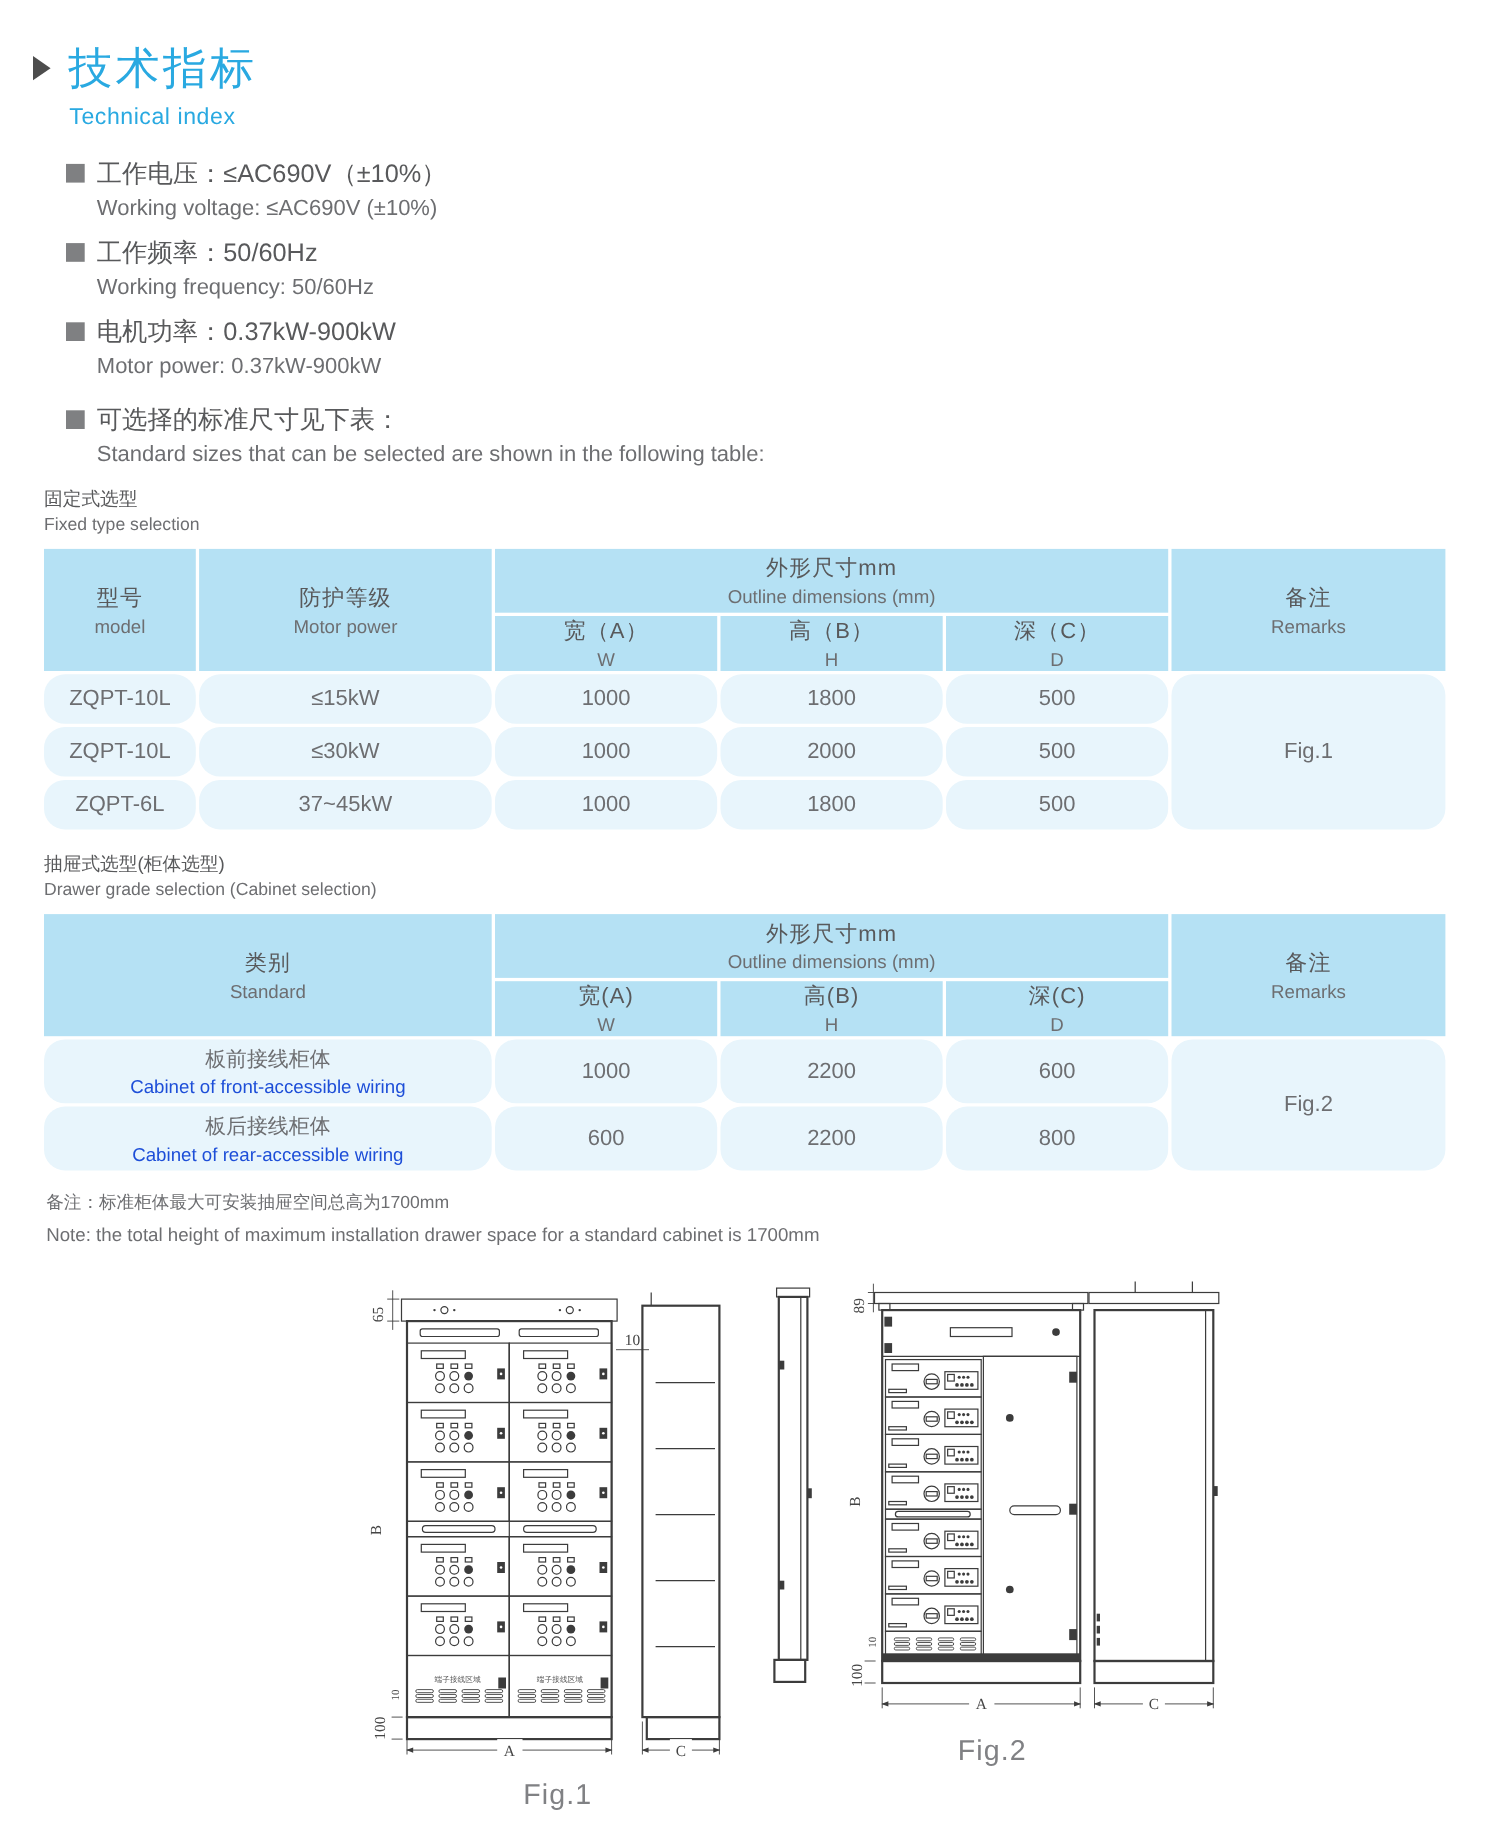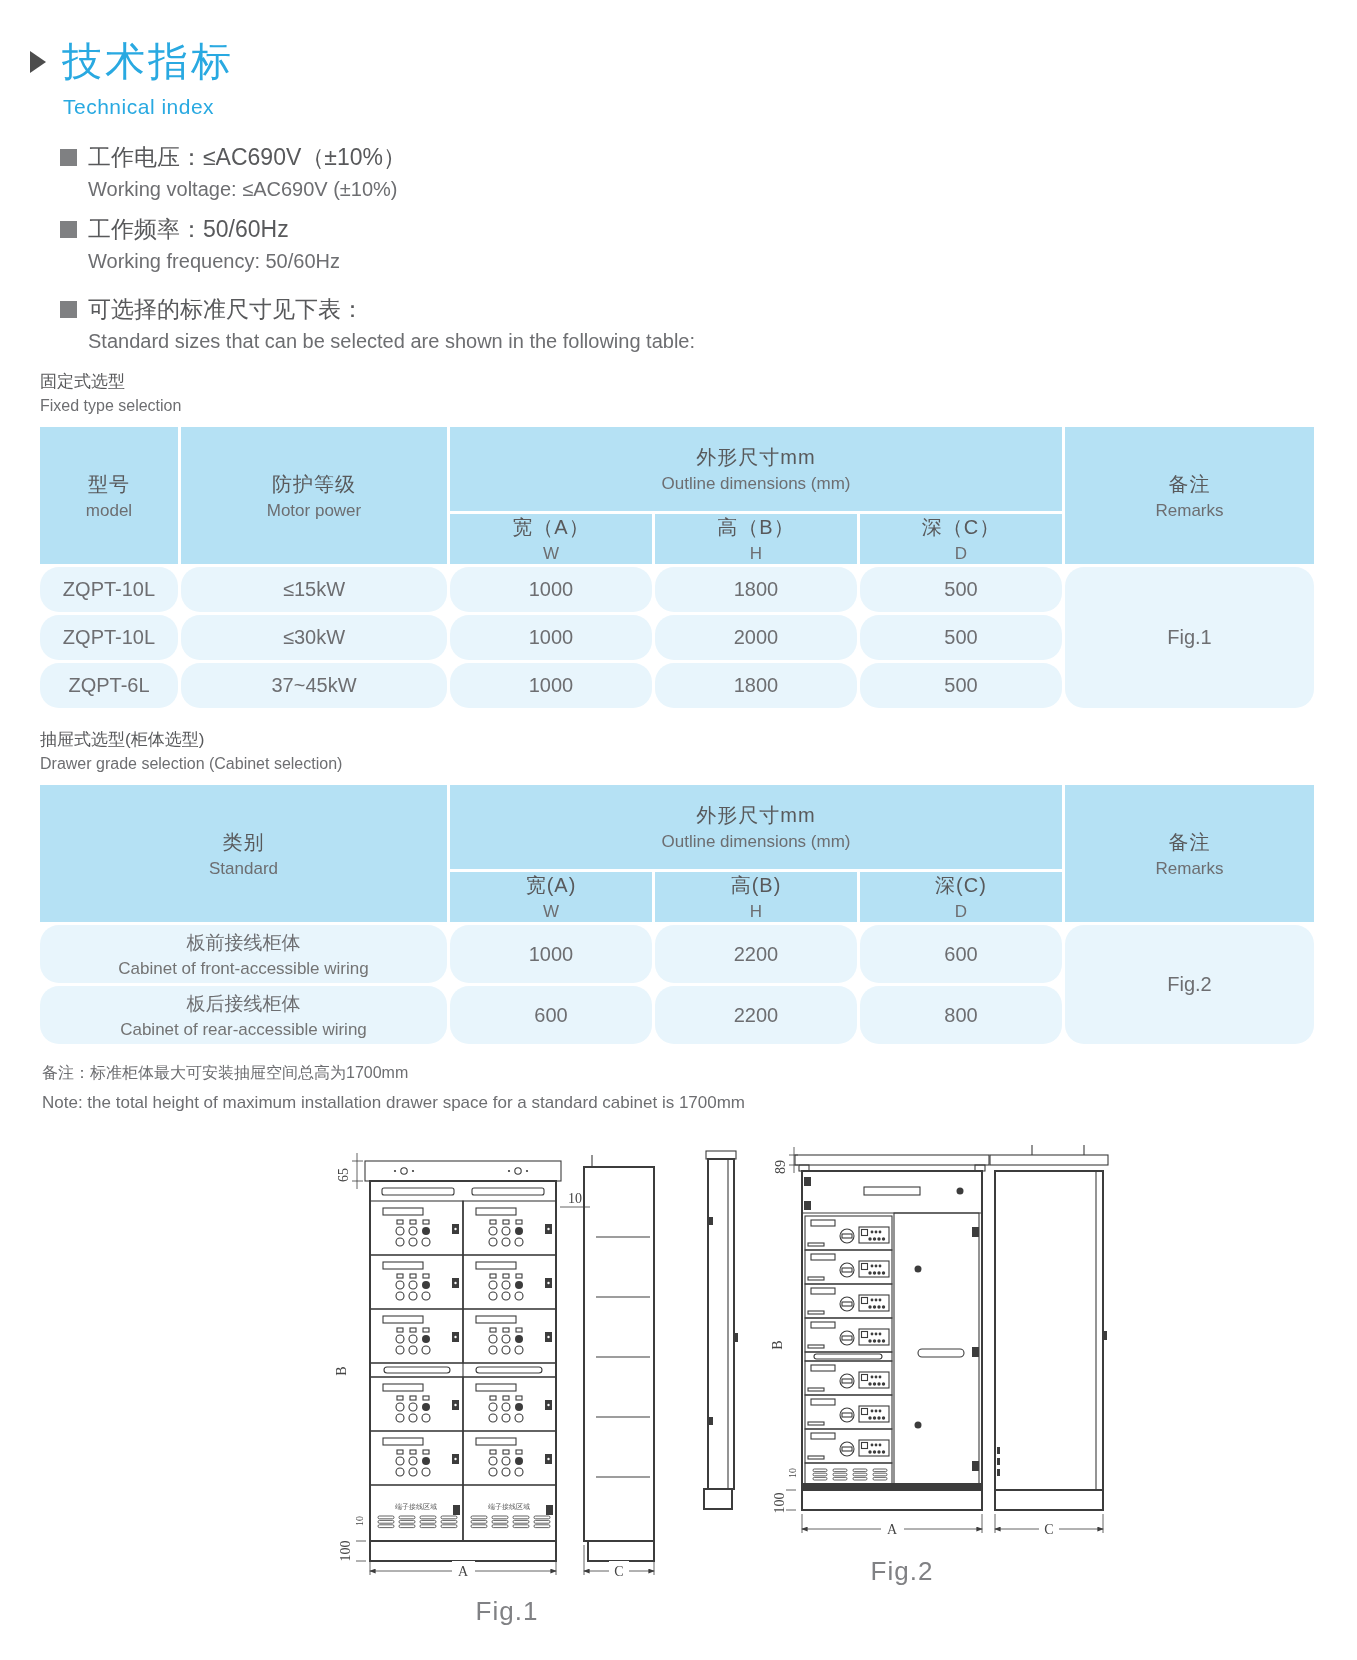--- a/index.html
+++ b/index.html
@@ -29,28 +29,28 @@
   .spec-en{font-size:20px;color:var(--text-mid);margin:7px 0 0 28px;}
   .sizes-note{margin:8px 0 0 60px;}
   
   .section-label{margin:20px 0 0 40px;line-height:1;}
   .section-zh{font-size:17px;color:var(--text-dark);}
   .section-en{font-size:16px;color:var(--text-mid);margin-top:8px;}
   
   table.spec-table{width:1280px;margin:10px 0 0 37px;border-collapse:separate;border-spacing:3px;table-layout:fixed;}
   table.spec-table th, table.spec-table td{text-align:center;vertical-align:middle;font-weight:normal;padding:0;}
   table.spec-table thead th{background:var(--header-bg);color:var(--text-dark);}
-  tr.hr1 th{height:84px;}
+  tr.hr1 th{height:58px;}
   tr.hr2 th{height:48px;}
   .th-zh{font-size:20px;letter-spacing:1px;}
   .th-en{font-size:17px;color:var(--text-mid);margin-top:3px;}
   table.spec-table tbody td{background:var(--row-bg);font-size:20px;color:var(--text-mid);height:45px;border-radius:19px;}
   table.drawer tbody td{height:58px;}
   .td-zh{font-size:19px;color:var(--text-mid);}
-  .td-en{font-size:17px;color:#737373;margin-top:3px;}
+  .td-en{font-size:17px;color:#1d4ed8;margin-top:3px;}
   .remark-cell{font-size:21px;color:var(--text-mid);}
   
   .note-block{margin:16px 0 0 42px;}
   .note-zh{font-size:16px;color:var(--text-mid);}
   .note-en{font-size:17px;color:var(--text-mid);margin-top:9px;}
   
   .figures{display:flex;align-items:flex-start;margin:4px 0 0 332px;}
   .figwrap{display:flex;flex-direction:column;align-items:center;}
   .figwrap.f1{margin-top:30px;}
   .figwrap.f2{margin-left:10px;}
@@ -81,20 +81,27 @@
           <span>工作电压：≤AC690V（±10%）</span>
         </div>
       <div class="spec-en">Working voltage: ≤AC690V (±10%)</div>
     </div>
     <div class="spec-item">
       <div class="spec-zh">
           <span class="bullet"></span>
           <span>工作频率：50/60Hz</span>
         </div>
       <div class="spec-en">Working frequency: 50/60Hz</div>
+    </div>
+    <div class="spec-item">
+      <div class="spec-zh">
+          <span class="bullet"></span>
+          <span>电机功率：0.37kW-900kW</span>
+        </div>
+      <div class="spec-en">Motor power: 0.37kW-900kW</div>
     </div>
   </div>
 </div>
 
 <div class="spec-item sizes-note">
   <div class="spec-zh">
       <span class="bullet"></span>
       <span>可选择的标准尺寸见下表：</span>
     </div>
   <div class="spec-en">Standard sizes that can be selected are shown in the following table:</div>

